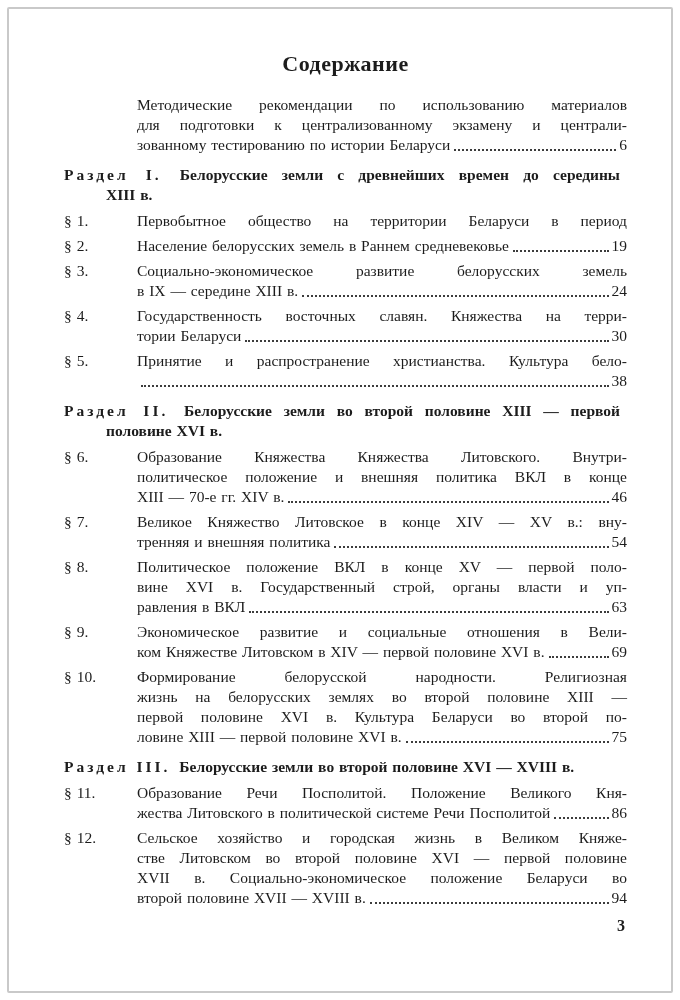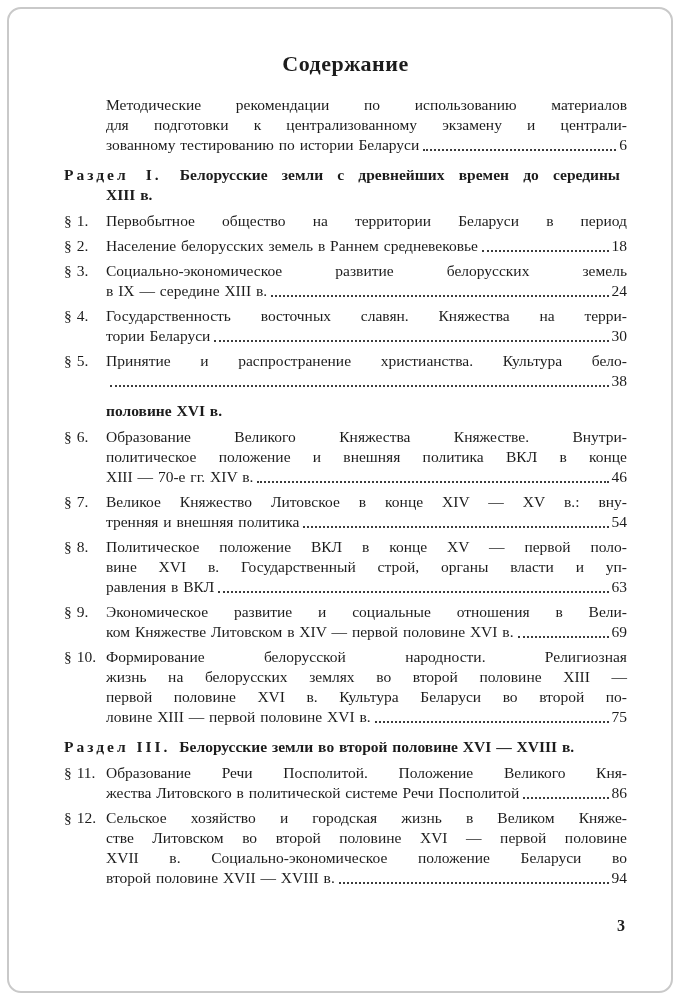--- a/index.html
+++ b/index.html
@@ -13,38 +13,39 @@
     height: 1000px;
     background: #ffffff;
     font-family: "Liberation Serif", "DejaVu Serif", serif;
     color: #1c1c1c;
     overflow: hidden;
   }
   .frame {
     position: absolute;
     inset: 7px;
     border: 2px solid #c9c9c9;
-    border-radius: 14px;
+    border-radius: 2px;
     padding: 42px 44px 0 55px;
     box-sizing: border-box;
   }
   .title {
     margin: 0 0 18px 0;
     text-align: center;
     font-size: 22px;
     font-weight: bold;
     letter-spacing: 0.5px;
   }
   .toc {
     font-size: 15.5px;
     line-height: 20px;
     word-spacing: 1px;
   }
   .entry {
     margin: 0 0 5px 0;
+    gap: 31px;
   }
   .entry.item, .entry.intro {
     display: flex;
   }
   .entry-label {
     flex: 0 0 42px;
     width: 42px;
   }
   .entry-body {
     flex: 1 1 auto;
@@ -118,21 +119,21 @@
           <div class="entry-body">
             <div class="line jline">Первобытное общество на территории Беларуси в период</div>
           </div>
         </div>
         <div class="entry item">
           <div class="entry-label">§ 2.</div>
           <div class="entry-body">
             <div class="line lastline">
               <span class="ltext">Население белорусских земель в Раннем средневековье</span>
               <span class="dots"></span>
-              <span class="pagenum">18</span>
+              <span class="pagenum">19</span>
             </div>
           </div>
         </div>
         <div class="entry item">
           <div class="entry-label">§ 3.</div>
           <div class="entry-body">
             <div class="line jline">Социально-экономическое развитие белорусских земель</div>
             <div class="line lastline">
               <span class="ltext">в IX — середине XIII в.</span>
               <span class="dots"></span>
@@ -155,26 +156,27 @@
           <div class="entry-label">§ 5.</div>
           <div class="entry-body">
             <div class="line jline">Принятие и распространение христианства. Культура бело-</div>
             <div class="line lastline">
               <span class="dots"></span>
               <span class="pagenum">38</span>
             </div>
           </div>
         </div>
         <div class="entry section">
+          <div class="line sec-first jline"><span class="sec-label">Раздел II.</span>&nbsp;Белорусские земли во второй половине XIII — первой</div>
           <div class="line sec-cont">половине XVI в.</div>
         </div>
         <div class="entry item">
           <div class="entry-label">§ 6.</div>
           <div class="entry-body">
-            <div class="line jline">Образование Великого Княжества Княжестве. Внутри-</div>
+            <div class="line jline">Образование Княжества Княжества Литовского. Внутри-</div>
             <div class="line jline">политическое положение и внешняя политика ВКЛ в конце</div>
             <div class="line lastline">
               <span class="ltext">XIII — 70-е гг. XIV в.</span>
               <span class="dots"></span>
               <span class="pagenum">46</span>
             </div>
           </div>
         </div>
         <div class="entry item">
           <div class="entry-label">§ 7.</div>

